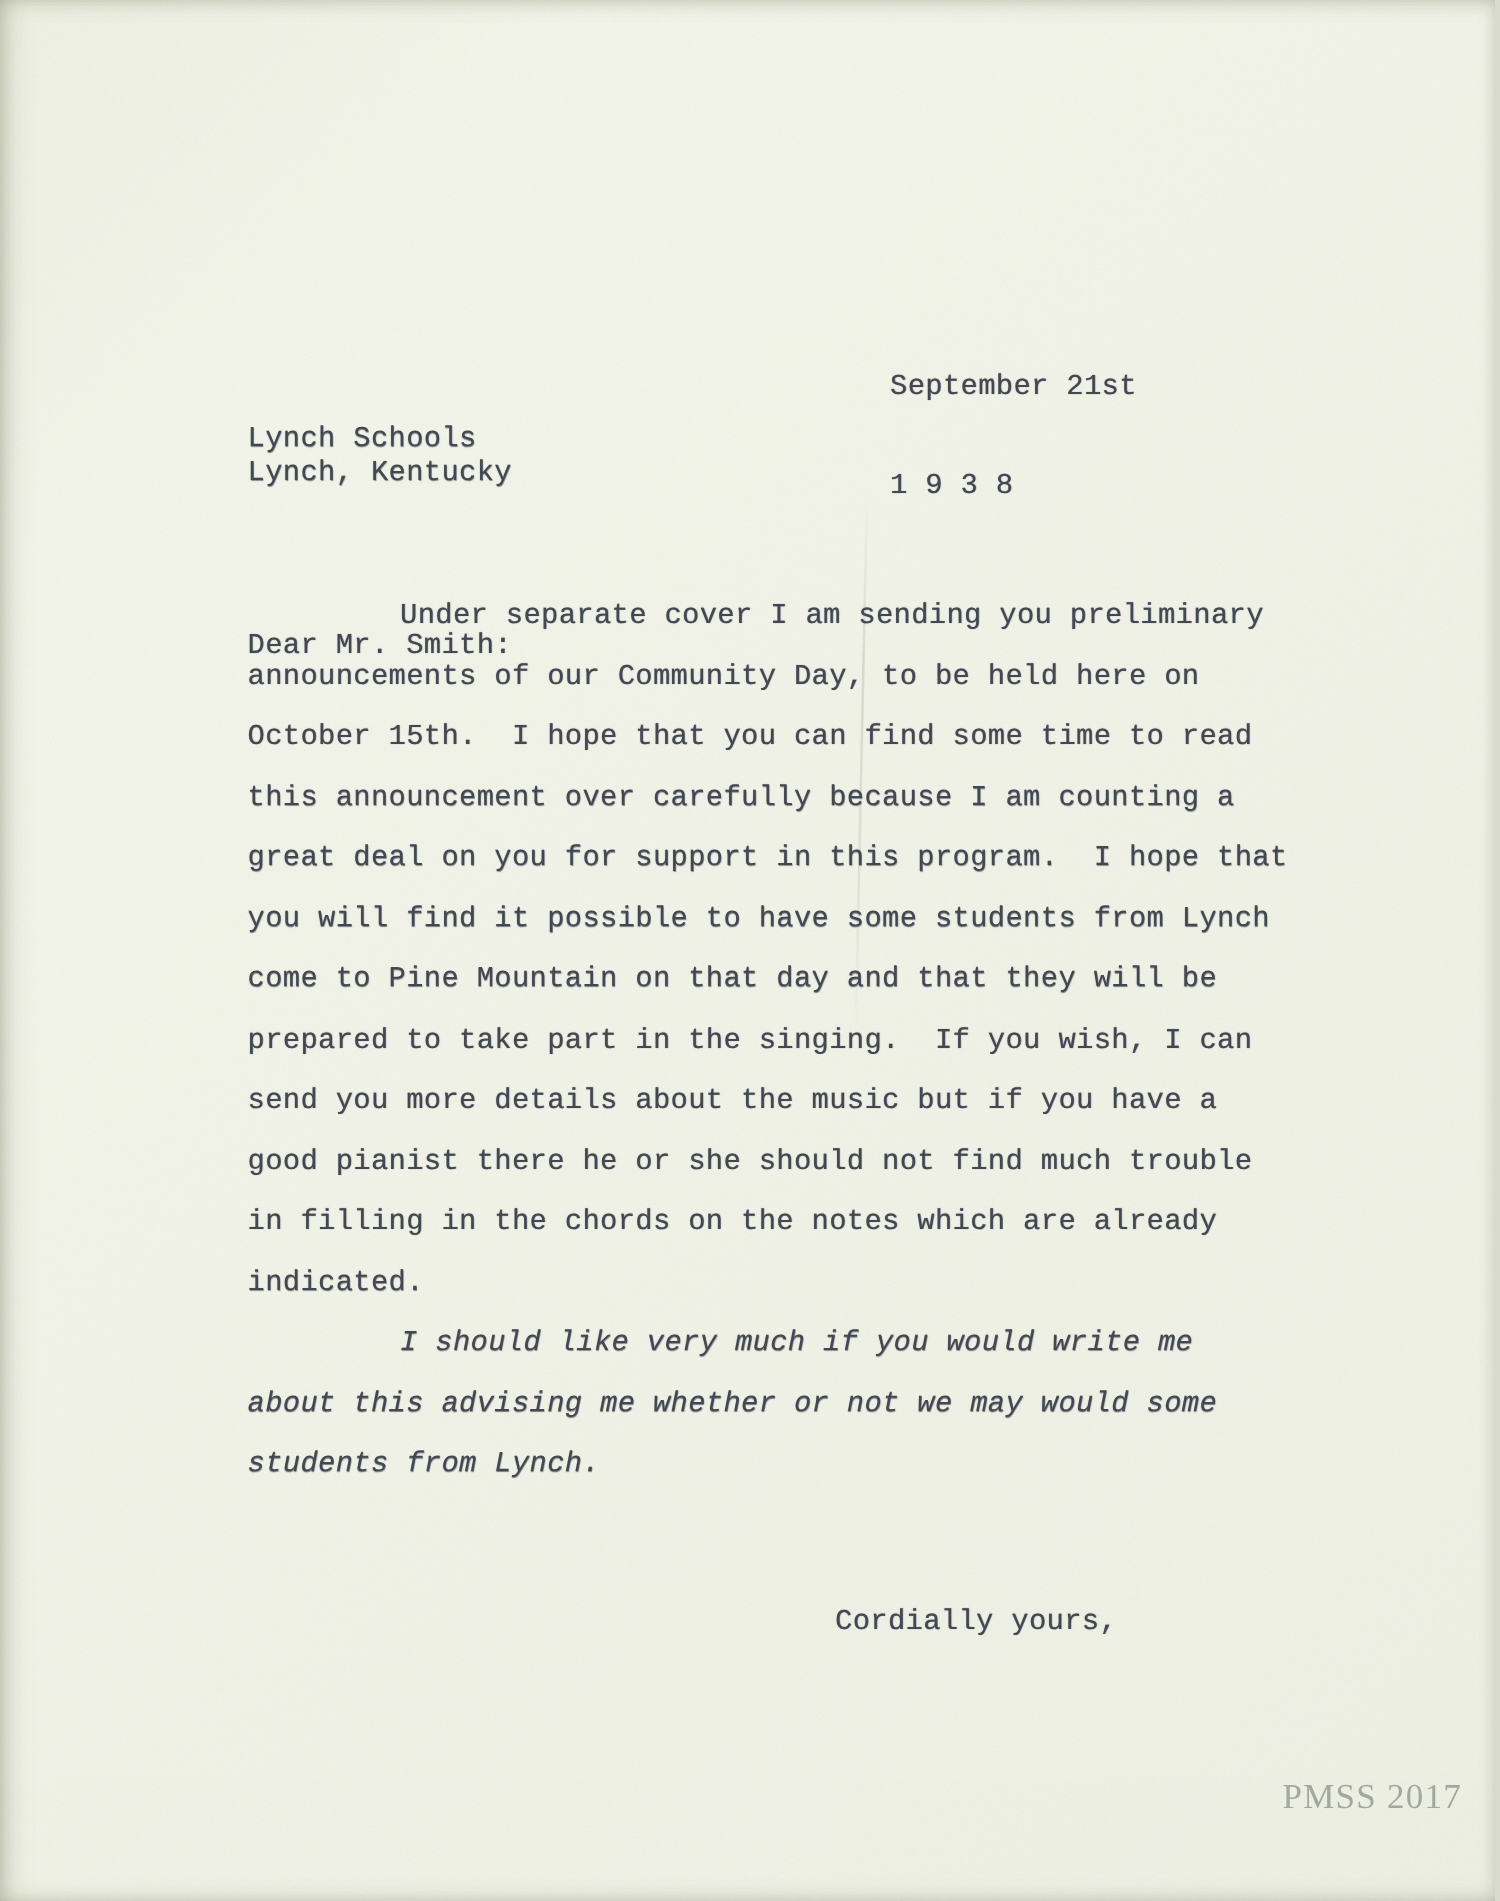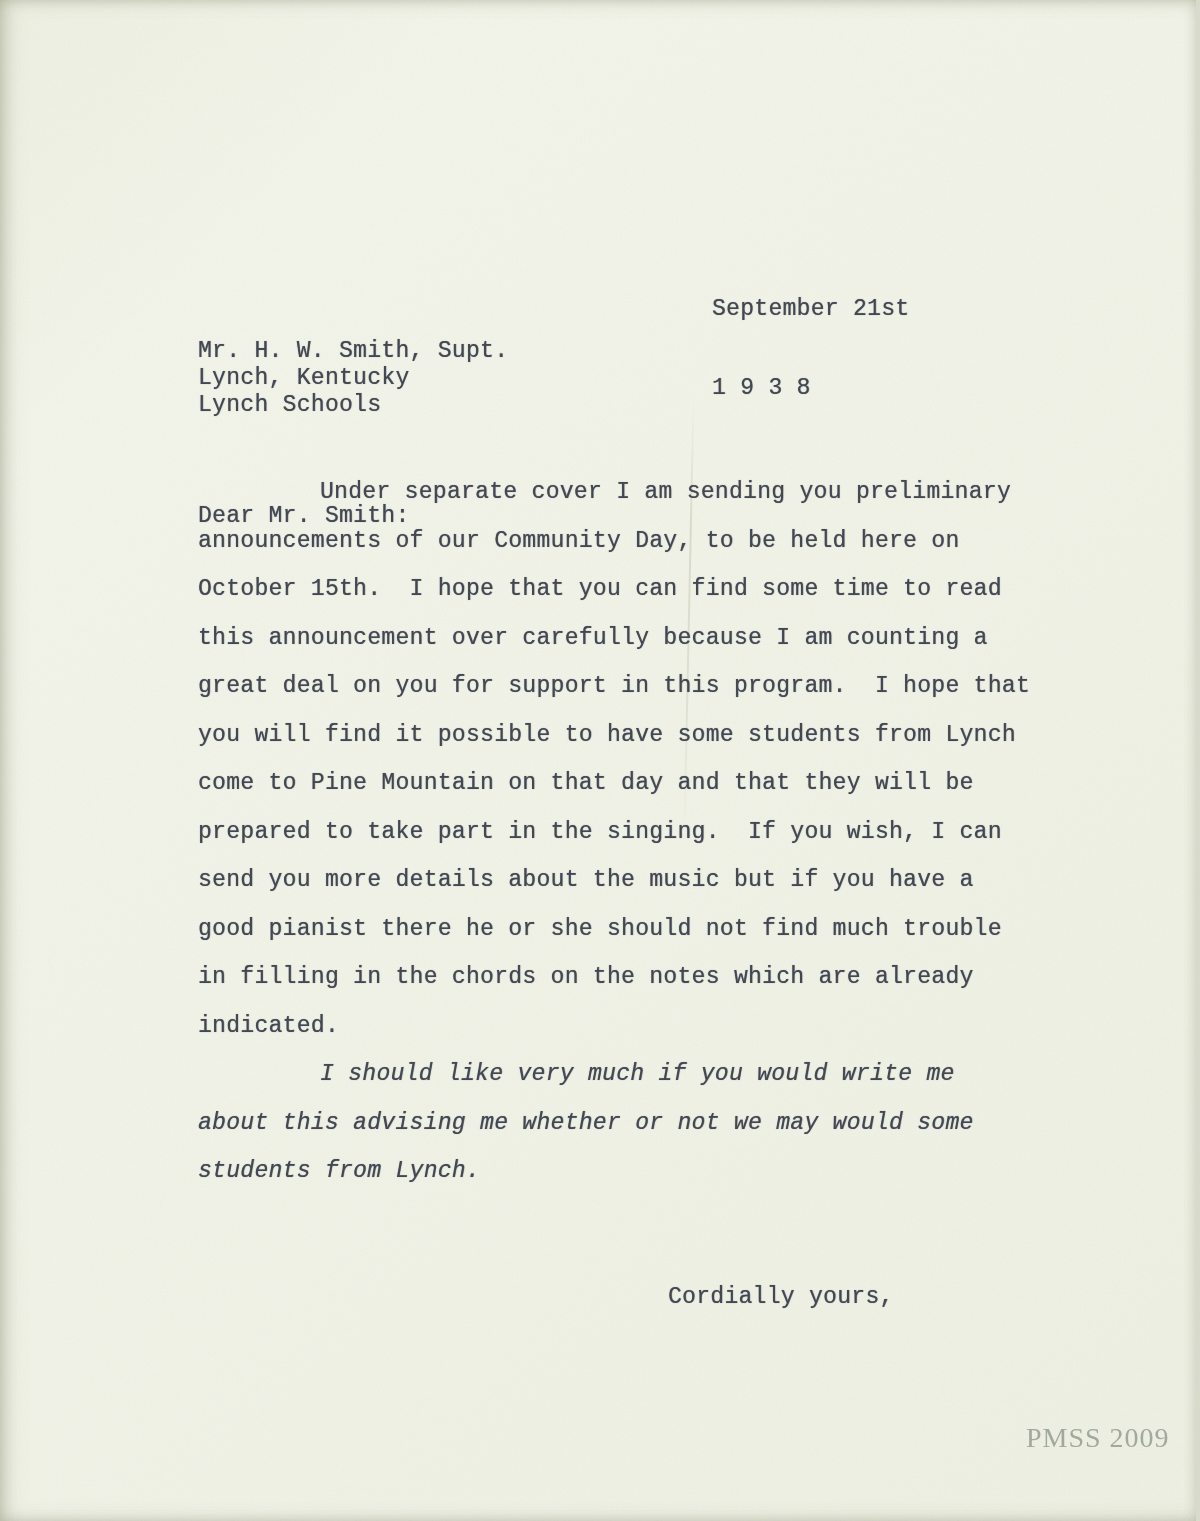--- a/index.html
+++ b/index.html
@@ -85,29 +85,29 @@
     <rect width="100%" height="100%" filter="url(#grain)"></rect>
   </svg>
 
   <div class="crease"></div>
 
   <div id="date-block" class="type single">
     <div class="tline">September 21st</div>
     <div class="tline">1 9 3 8</div>
   </div>
 
-  <div id="address-block" class="type single"><div class="tline">Mr. H. W. Smith, Supt.</div><div class="tline">Lynch, Kentucky</div><div class="tline">Lynch Schools</div></div>
+  <div id="address-block" class="type single"><div class="tline">Lynch Schools</div><div class="tline">Lynch, Kentucky</div></div>
 
   <div id="salutation" class="type single">
     <div class="tline">Dear Mr. Smith:</div>
   </div>
 
   <div id="paragraph-1" class="type para"><div class="tline">Under separate cover I am sending you preliminary</div><div class="tline">announcements of our Community Day, to be held here on</div><div class="tline">October 15th.  I hope that you can find some time to read</div><div class="tline">this announcement over carefully because I am counting a</div><div class="tline">great deal on you for support in this program.  I hope that</div><div class="tline">you will find it possible to have some students from Lynch</div><div class="tline">come to Pine Mountain on that day and that they will be</div><div class="tline">prepared to take part in the singing.  If you wish, I can</div><div class="tline">send you more details about the music but if you have a</div><div class="tline">good pianist there he or she should not find much trouble</div><div class="tline">in filling in the chords on the notes which are already</div><div class="tline">indicated.</div></div>
 
   <div id="paragraph-2" class="type para"><div class="tline">I should like very much if you would write me</div><div class="tline">about this advising me whether or not we may would some</div><div class="tline">students from Lynch.</div></div>
 
   <div id="closing" class="type single">
     <div class="tline">Cordially yours,</div>
   </div>
 
-  <div id="watermark">PMSS 2009</div>
+  <div id="watermark">PMSS 2017</div>
 
 </div>
 
 </body></html>

